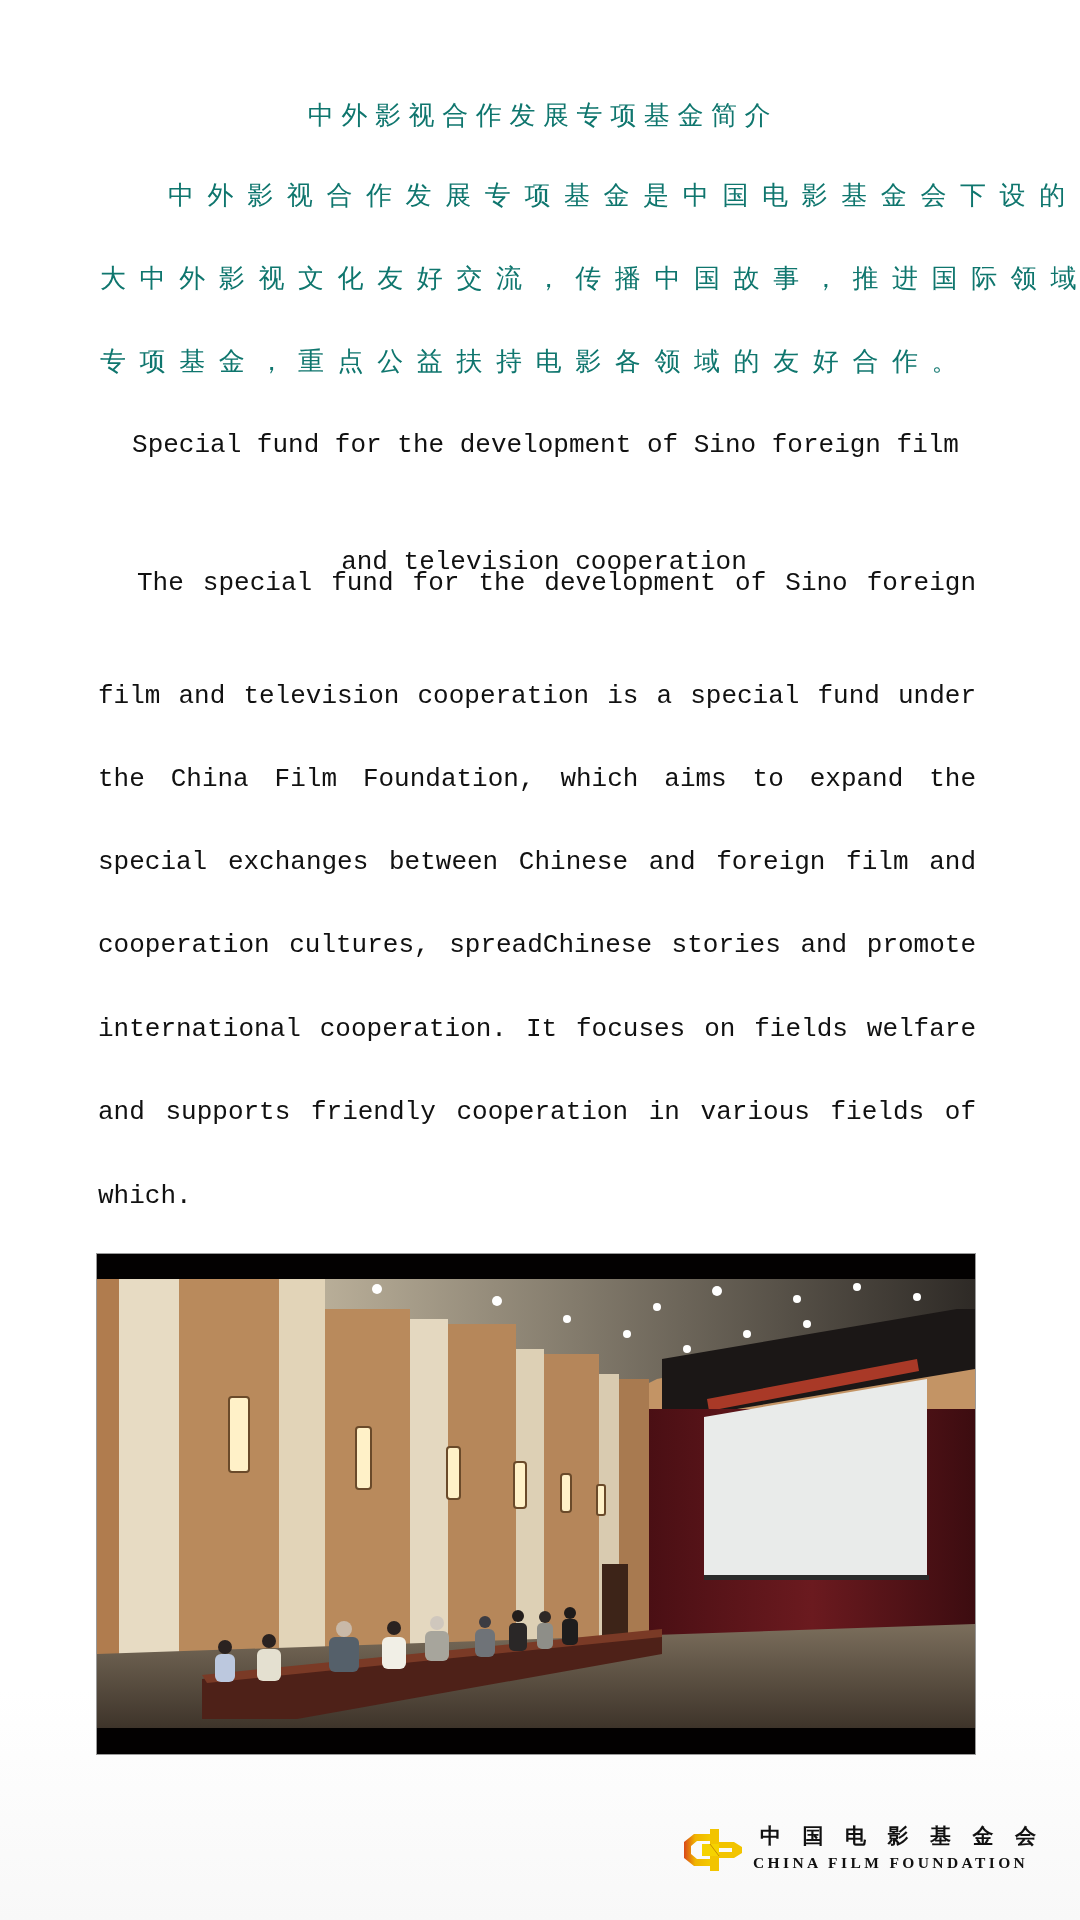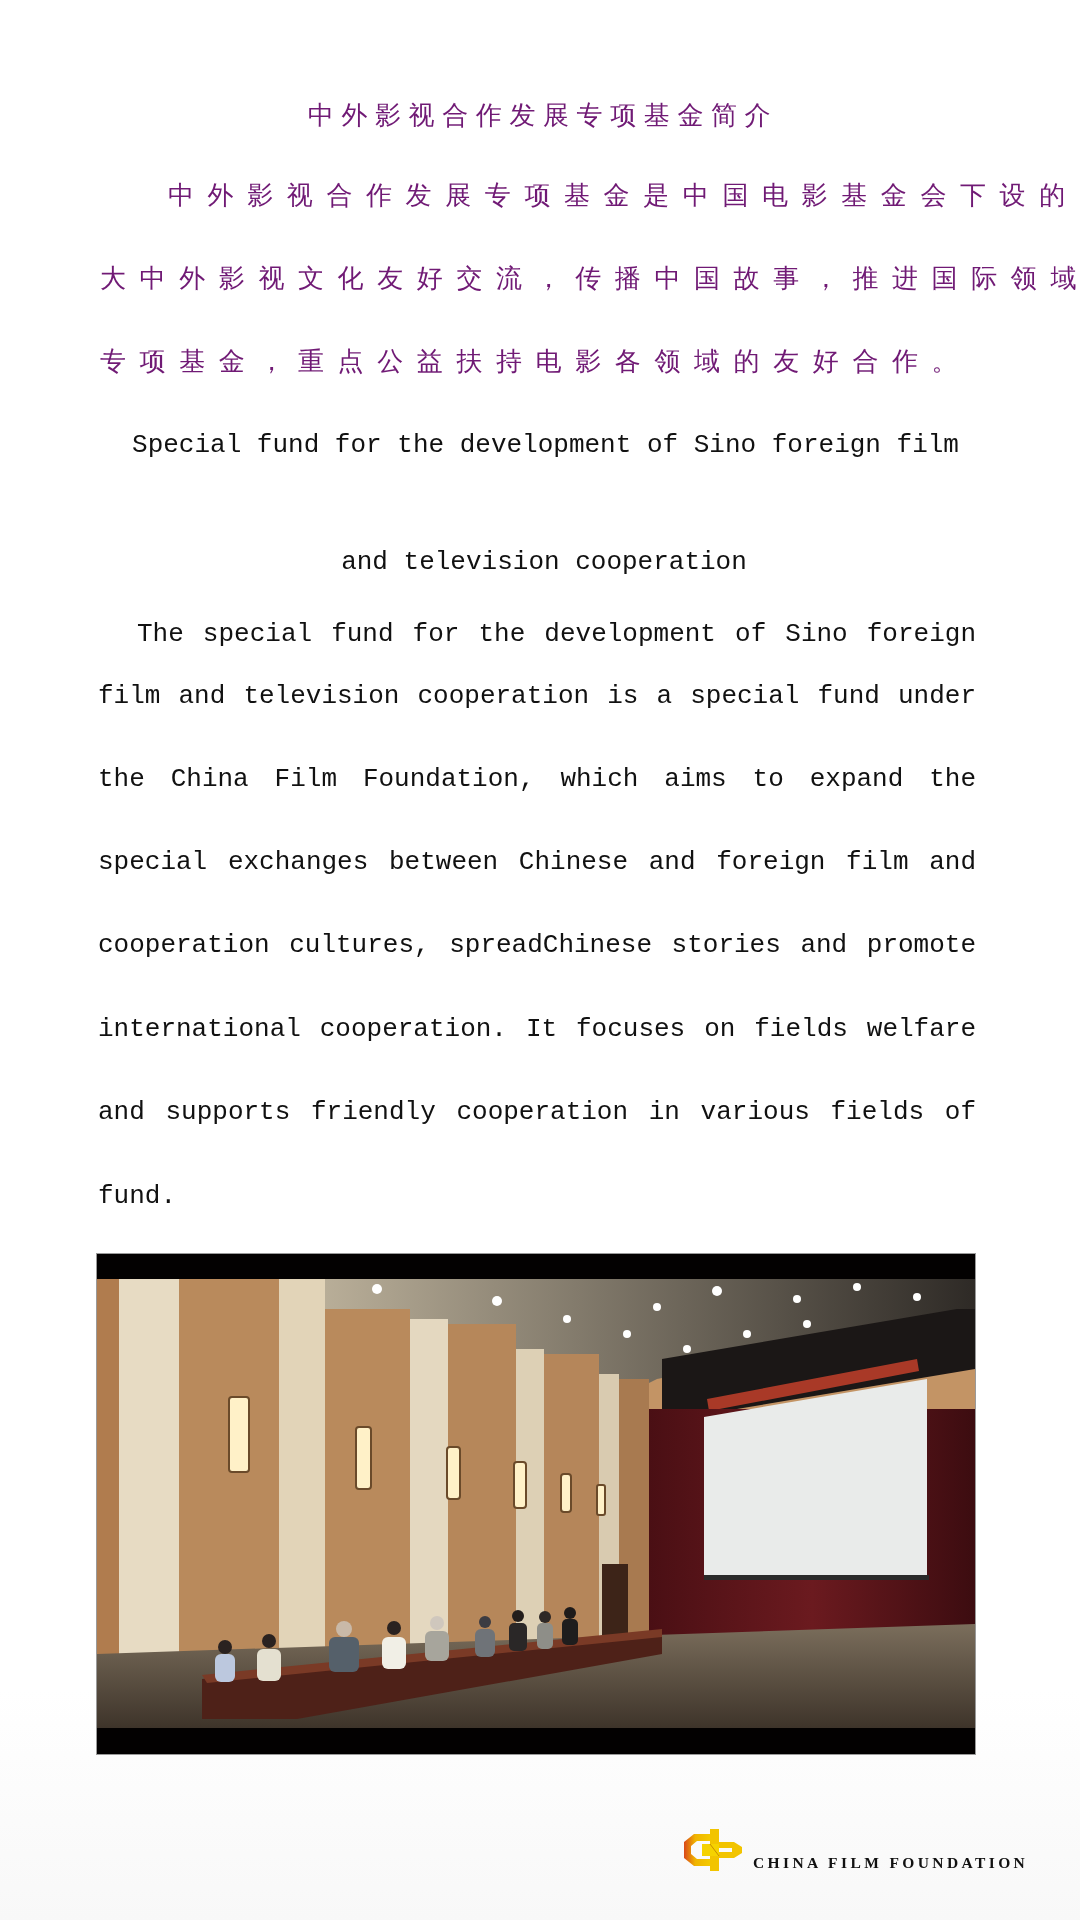--- a/index.html
+++ b/index.html
@@ -8,21 +8,21 @@
     background: linear-gradient(180deg, #ffffff 0%, #ffffff 88%, #f8f8f8 100%);
     color: #111;
   }
   .cn {
     position: absolute;
     font-family: "DejaVu Serif", "Liberation Serif", serif;
     font-size: 26px;
     line-height: 34px;
     height: 34px;
     white-space: nowrap;
-    color: #701a75;
+    color: #0f766e;
   }
   .cn-title { left: 0; width: 1080px; top: 98px; text-align: center; letter-spacing: 7.6px; padding-left: 6px; box-sizing: border-box; }
   .cn-line { left: 100px; width: 876px; letter-spacing: 13.6px; }
   .cn-l1 { top: 178px; padding-left: 68px; box-sizing: border-box; }
   .cn-l2 { top: 261px; }
   .cn-l3 { top: 344px; }
 
   .en {
     position: absolute;
     font-family: "Liberation Mono", "DejaVu Sans Mono", monospace;
@@ -71,28 +71,28 @@
   <div class="cn cn-line cn-l2">大中外影视文化友好交流，传播中国故事，推进国际领域合作的</div>
   <div class="cn cn-line cn-l3">专项基金，重点公益扶持电影各领域的友好合作。</div>
 </div>
 
 <div>
   <div class="en en-head en-h1">Special fund for the development of Sino foreign film</div>
   <div class="en en-head en-h2">and television cooperation</div>
 </div>
 
 <div>
-  <div class="en en-body first" style="top:617px">The special fund for the development of Sino foreign</div>
+  <div class="en en-body first" style="top:566px">The special fund for the development of Sino foreign</div>
   <div class="en en-body" style="top:679px">film and television cooperation is a special fund under</div>
   <div class="en en-body" style="top:762px">the China Film Foundation, which aims to expand the</div>
   <div class="en en-body" style="top:845px">special exchanges between Chinese and foreign film and</div>
   <div class="en en-body" style="top:928px">cooperation cultures, spreadChinese stories and promote</div>
   <div class="en en-body" style="top:1012px">international cooperation. It focuses on fields welfare</div>
   <div class="en en-body" style="top:1095px">and supports friendly cooperation in various fields of</div>
-  <div class="en en-body last" style="top:1179px">fund.</div>
+  <div class="en en-body last" style="top:1179px">which.</div>
 </div>
 
 <div class="photo">
   <div class="photo-bar-top"></div>
   <svg class="photo-scene" viewBox="0 0 878 449" preserveAspectRatio="none">
     <defs>
       <linearGradient id="ceil" x1="0" y1="0" x2="1" y2="0">
         <stop offset="0" stop-color="#e9dcc0"></stop>
         <stop offset="1" stop-color="#2e2a26"></stop>
       </linearGradient>
@@ -403,14 +403,15 @@
         <stop offset="0.35" stop-color="#f0b400"></stop>
         <stop offset="1" stop-color="#f5d200"></stop>
       </linearGradient>
     </defs>
     <polygon points="2,14 12,6 34,6 34,13 15,13 9,18 9,26 15,31 34,31 34,38 12,38 2,30" fill="url(#em1)"></polygon>
     <rect x="28" y="1" width="9" height="42" fill="#f2c400"></rect>
     <polygon points="37,14 52,14 60,19 60,25 52,30 37,30 37,24 50,24 50,20 37,20" fill="#f2c400"></polygon>
     <rect x="20" y="16" width="17" height="12" fill="#f5d200"></rect>
     <line x1="28" y1="16" x2="37" y2="28" stroke="#c98d00" stroke-width="1"></line>
   </svg>
+  <div class="logo-cn">中国电影基金会</div>
   <div class="logo-en">CHINA FILM FOUNDATION</div>
 </div>
 
 </body></html>

